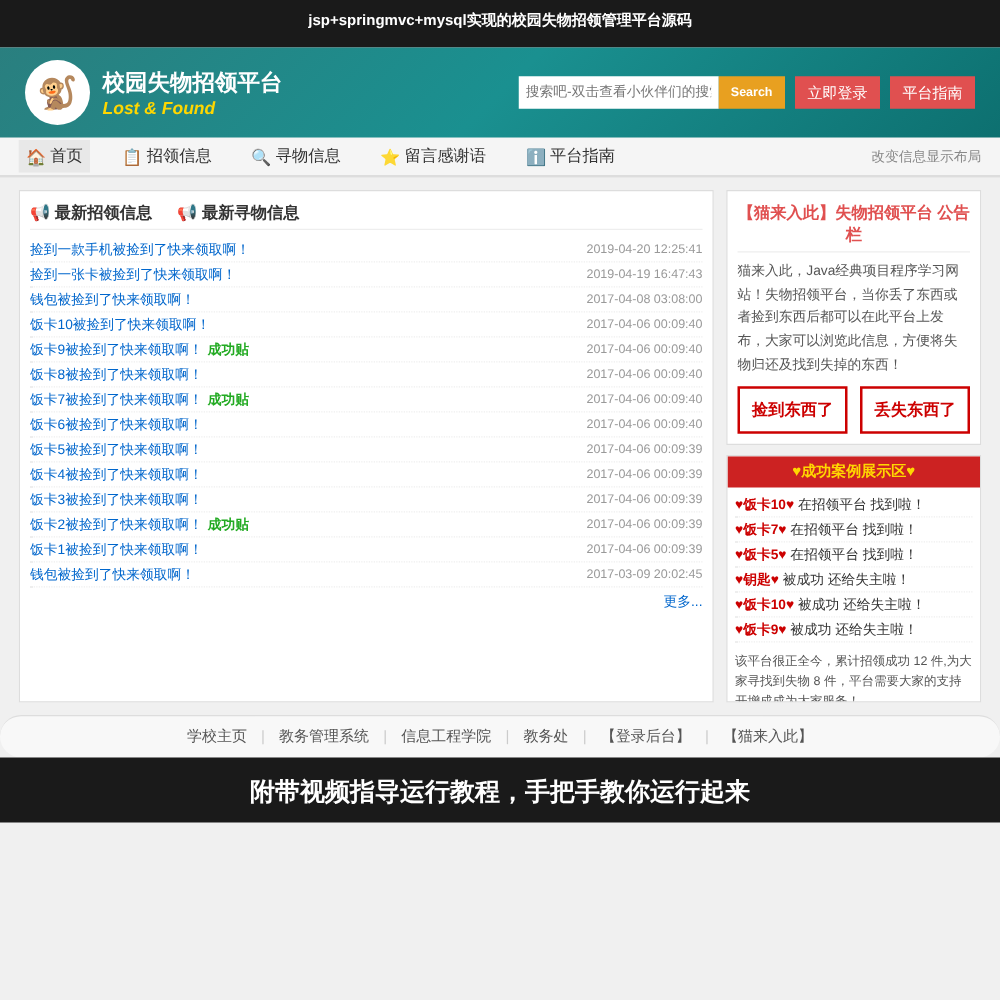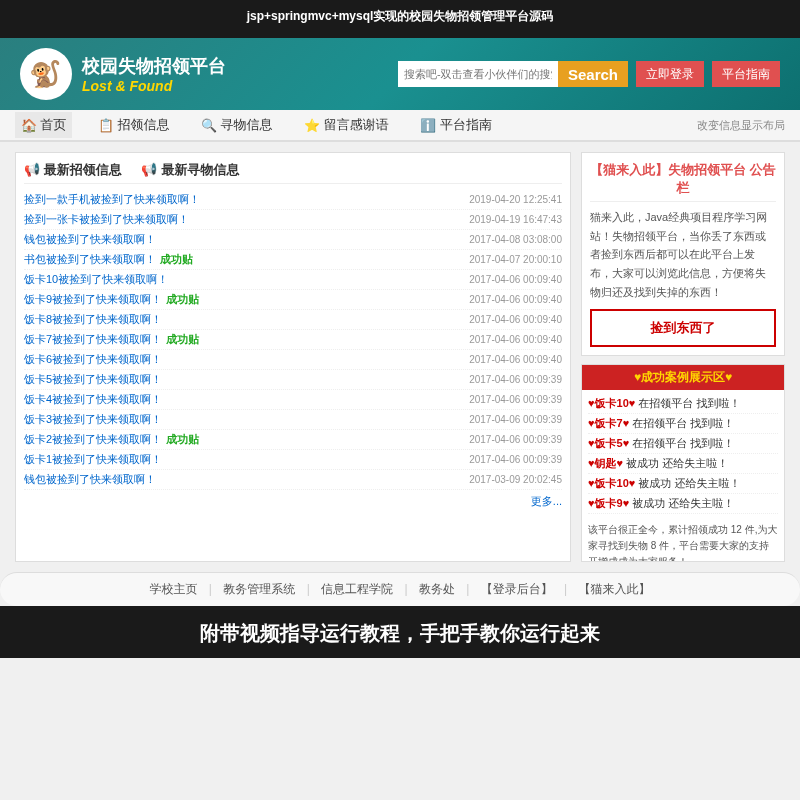--- a/index.html
+++ b/index.html
@@ -75,21 +75,21 @@
       outline: none;
       background: #fff;
     }
     .search-btn {
       background: #e8a020;
       color: #fff;
       border: none;
       height: 26px;
       padding: 0 10px;
       cursor: pointer;
-      font-size: 15px;
+      font-size: 10px;
       font-weight: bold;
     }
     .login-btn {
       background: #e05050;
       color: #fff;
       border: none;
       height: 26px;
       padding: 0 10px;
       cursor: pointer;
       font-size: 12px;
@@ -409,26 +409,20 @@
     <span class="text">
       <a href="#">捡到一张卡被捡到了快来领取啊！</a>
     </span>
     <span class="time">2019-04-19 16:47:43</span>
   </li>
         <li class="news-item">
     <span class="text">
       <a href="#">钱包被捡到了快来领取啊！</a>
     </span>
     <span class="time">2017-04-08 03:08:00</span>
-  </li>
-        <li class="news-item">
-    <span class="text">
-      <a href="#">书包被捡到了快来领取啊！</a><span class="badge">成功贴</span>
-    </span>
-    <span class="time">2017-04-07 20:00:10</span>
   </li>
         <li class="news-item">
     <span class="text">
       <a href="#">饭卡10被捡到了快来领取啊！</a>
     </span>
     <span class="time">2017-04-06 00:09:40</span>
   </li>
         <li class="news-item">
     <span class="text">
       <a href="#">饭卡9被捡到了快来领取啊！</a><span class="badge">成功贴</span>
@@ -497,20 +491,21 @@
 
     <div class="announce-box">
       <div class="announce-title">
         <span>【猫来入此】失物招领平台 公告栏</span>
       </div>
       <div class="announce-content">
         <span>猫来入此，Java经典项目程序学习网站！失物招领平台，当你丢了东西或者捡到东西后都可以在此平台上发布，大家可以浏览此信息，方便将失物归还及找到失掉的东西！</span>
       </div>
       <div class="action-buttons">
         <div class="action-btn-found">捡到东西了</div>
+        <div class="action-btn-lost">丢失东西了</div>
       </div>
     </div>
 
     <div class="success-zone">
       <div class="success-header">♥成功案例展示区♥</div>
       <div class="success-list" id="success-list">
       <div class="success-item"><span class="name">♥饭卡10♥</span> 在招领平台 找到啦！</div>
           <div class="success-item"><span class="name">♥饭卡7♥</span> 在招领平台 找到啦！</div>
           <div class="success-item"><span class="name">♥饭卡5♥</span> 在招领平台 找到啦！</div>
           <div class="success-item"><span class="name">♥钥匙♥</span> 被成功 还给失主啦！</div>

